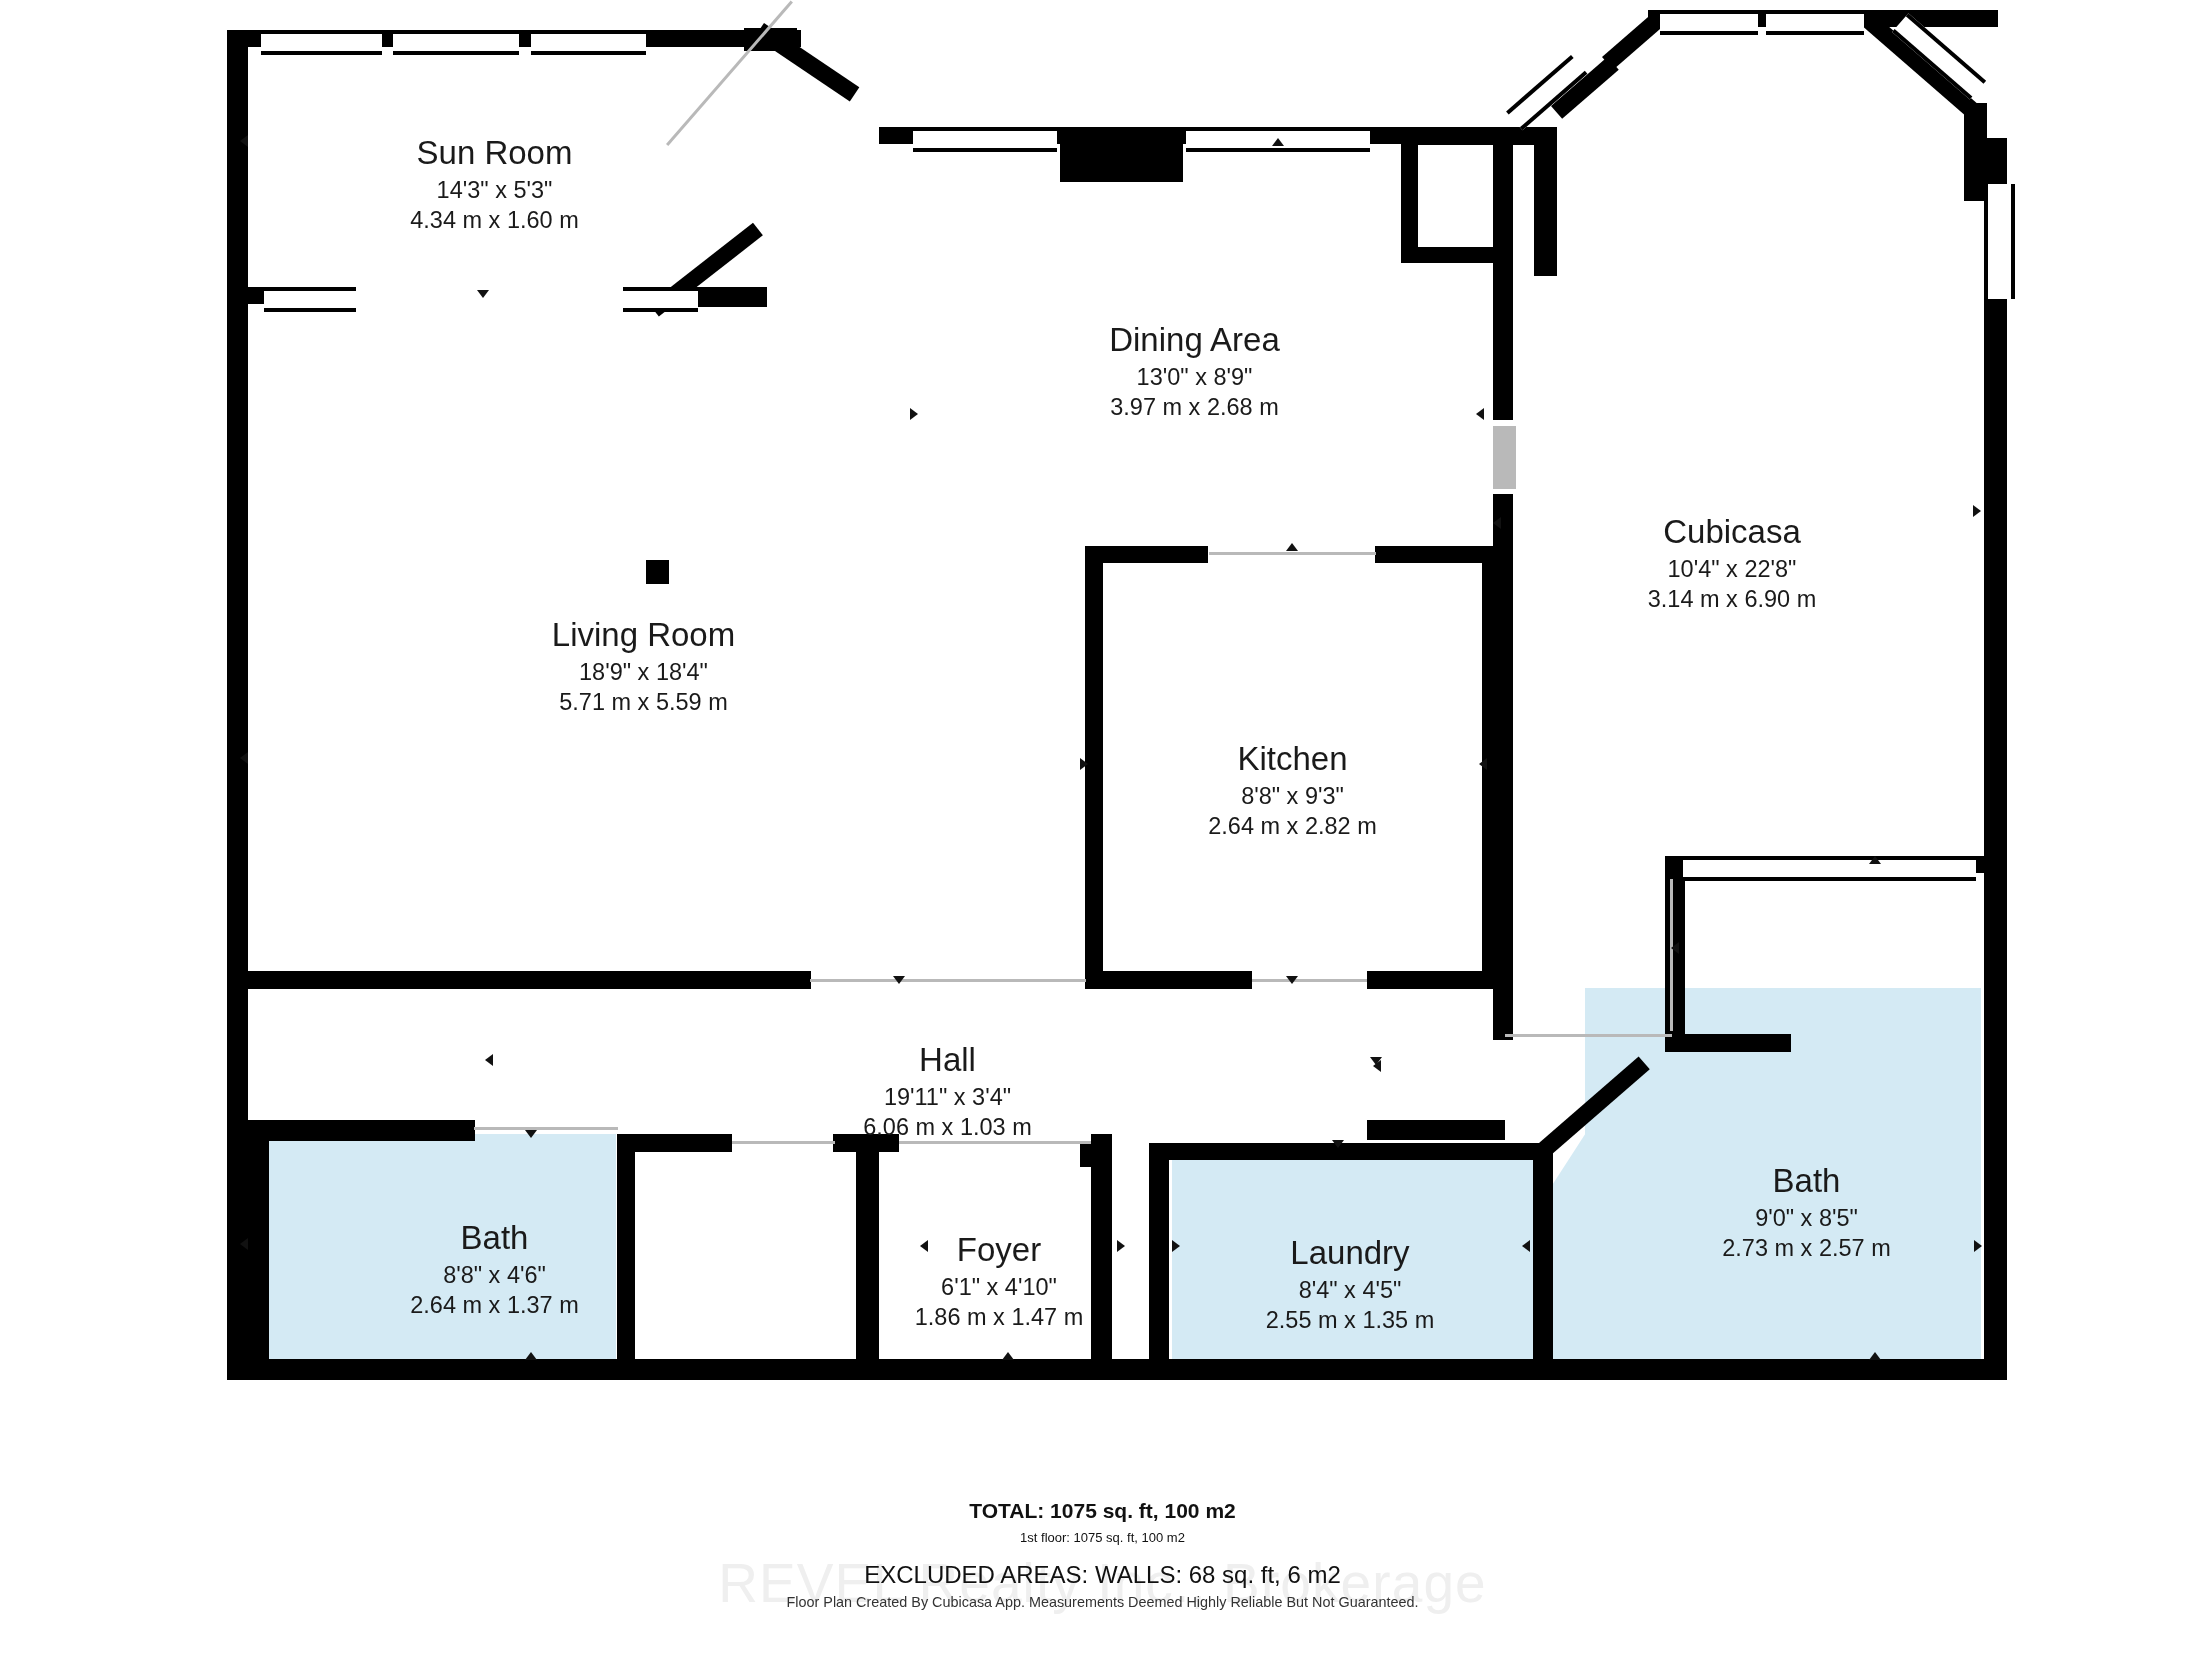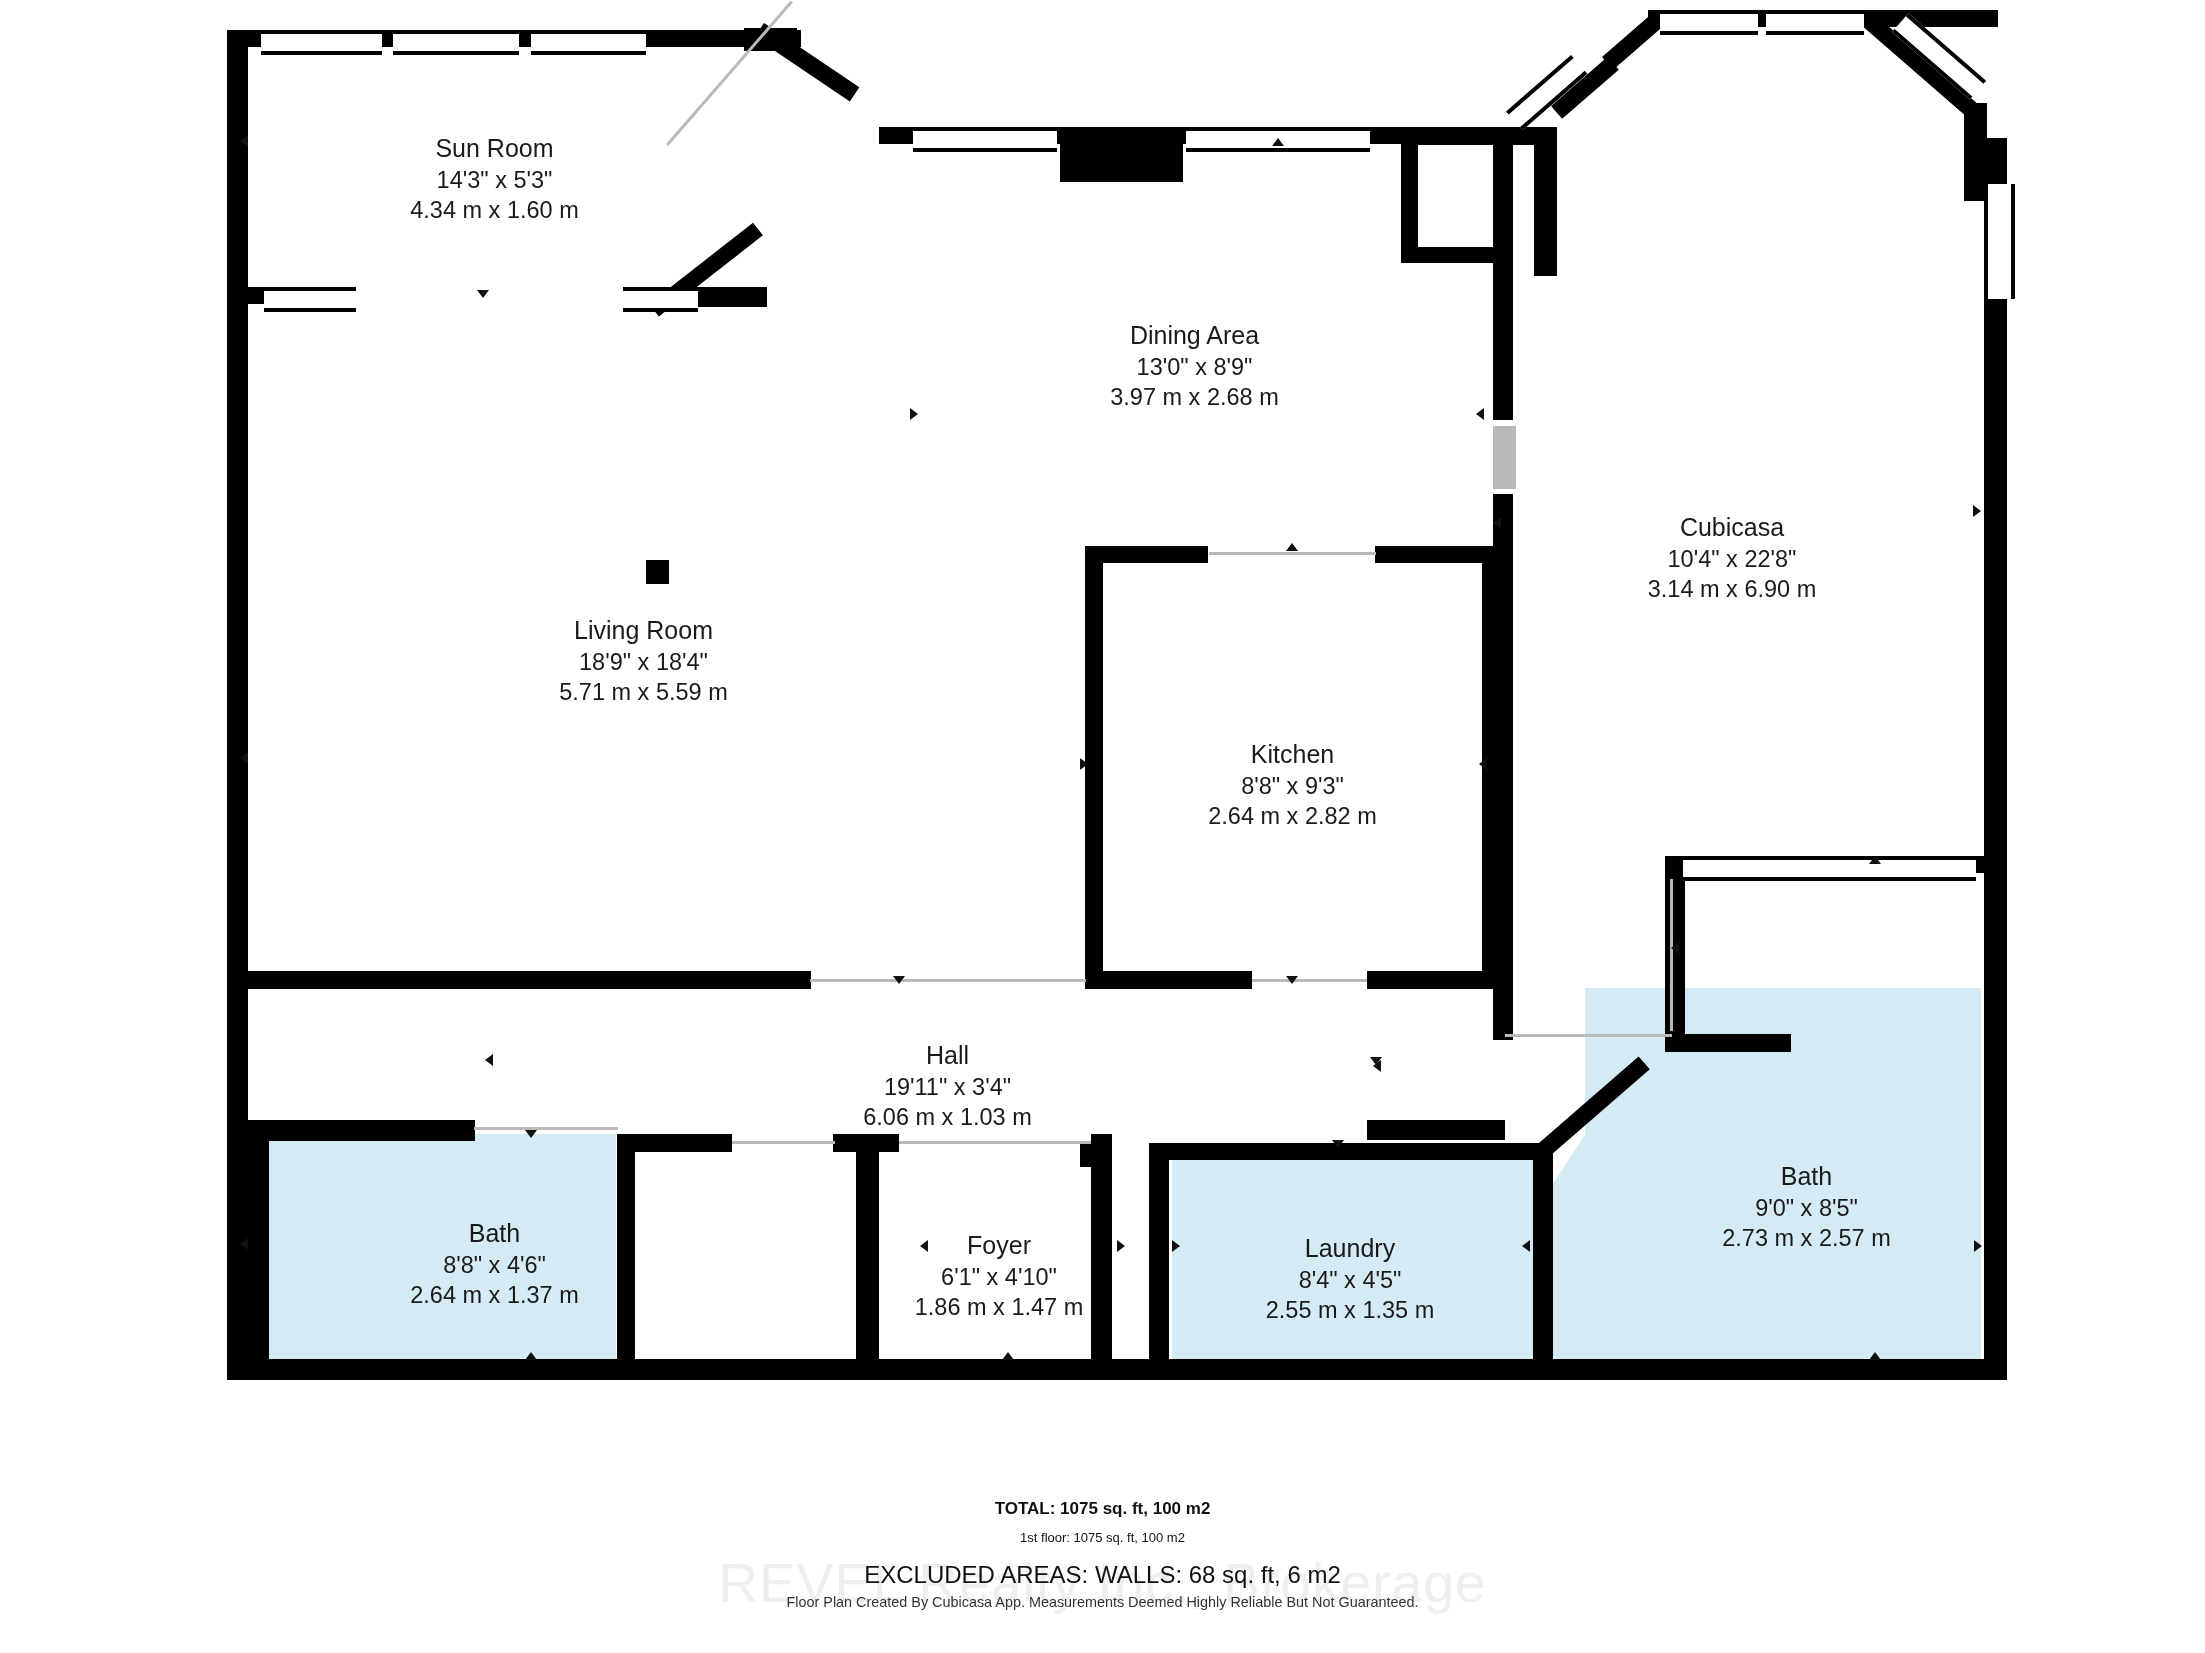--- a/index.html
+++ b/index.html
@@ -1,33 +1,33 @@
 <!DOCTYPE html>
 <html style="font-size:9.2px"><head>
 <meta charset="utf-8">
 <style>
   html,body{margin:0;padding:0;background:#ffffff;}
   body{width:2205px;height:1654px;position:relative;font-family:"Liberation Sans",sans-serif;color:#1a1a1a;overflow:hidden;}
   #plan{position:absolute;left:0;top:0;width:2205px;height:1654px;}
   .wall{position:absolute;background:#000000;}
   .tile{position:absolute;background:#d4eaf4;}
   .label{position:absolute;text-align:center;line-height:1.30;}
-  .label .nm{font-size:25px;font-weight:400;color:#1a1a1a;white-space:nowrap;}
+  .label .nm{font-size:33px;font-weight:400;color:#1a1a1a;white-space:nowrap;}
   .label .d1{font-size:23.5px;font-weight:400;color:#1a1a1a;white-space:nowrap;}
   .label .d2{font-size:23.5px;font-weight:400;color:#1a1a1a;white-space:nowrap;}
   .doorline{position:absolute;background:#b9b9b9;}
   .arrow{position:absolute;width:0;height:0;}
   .arr-l{border-top:6.3px solid transparent;border-bottom:6.3px solid transparent;border-right:8.6px solid #111;}
   .arr-r{border-top:6.3px solid transparent;border-bottom:6.3px solid transparent;border-left:8.6px solid #111;}
   .arr-u{border-left:6.3px solid transparent;border-right:6.3px solid transparent;border-bottom:8.6px solid #111;}
   .arr-d{border-left:6.3px solid transparent;border-right:6.3px solid transparent;border-top:8.6px solid #111;}
   .win{position:absolute;background:#ffffff;border-top:4px solid #000;border-bottom:4px solid #000;}
   .winv{position:absolute;background:#ffffff;border-left:4px solid #000;border-right:4px solid #000;}
   .footer{position:absolute;left:0;width:2205px;text-align:center;}
-  .f1{font-size:17px;font-weight:bold;color:#111;}
+  .f1{font-size:21px;font-weight:bold;color:#111;}
   .f2{font-size:13px;color:#111;}
   .f3{font-size:24px;color:#111;}
   .f4{font-size:14.4px;color:#333;}
   .watermark{position:absolute;left:0;width:2205px;text-align:center;font-size:55px;color:#efefef;font-weight:400;letter-spacing:1.1px;}
   .blk{position:absolute;background:#000;}
 </style>
 </head>
 <body>
 
 <div id="plan">

